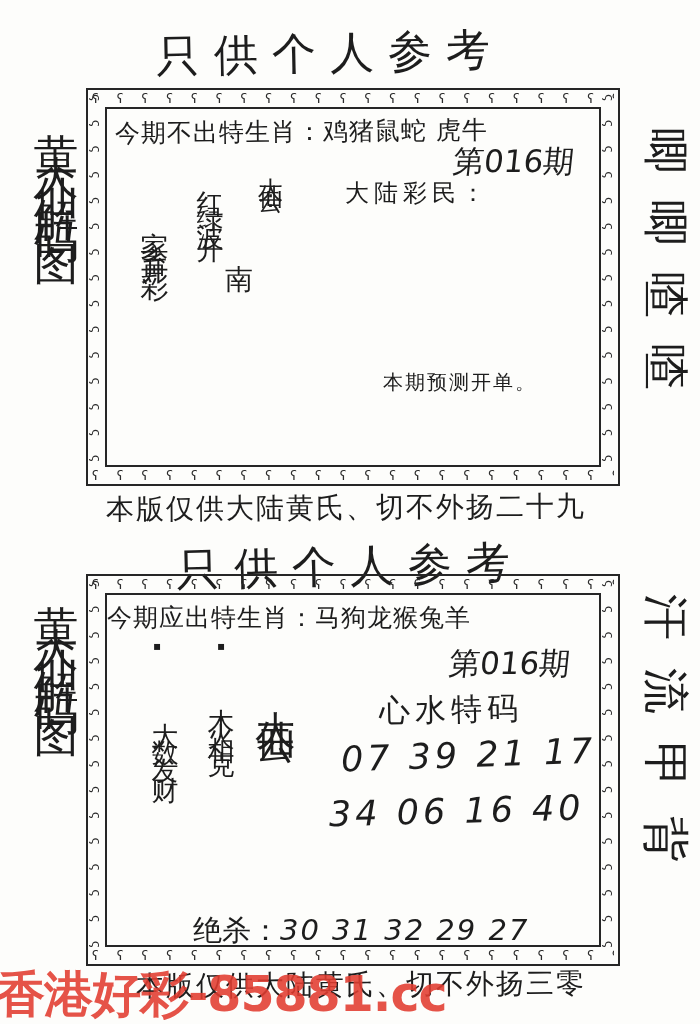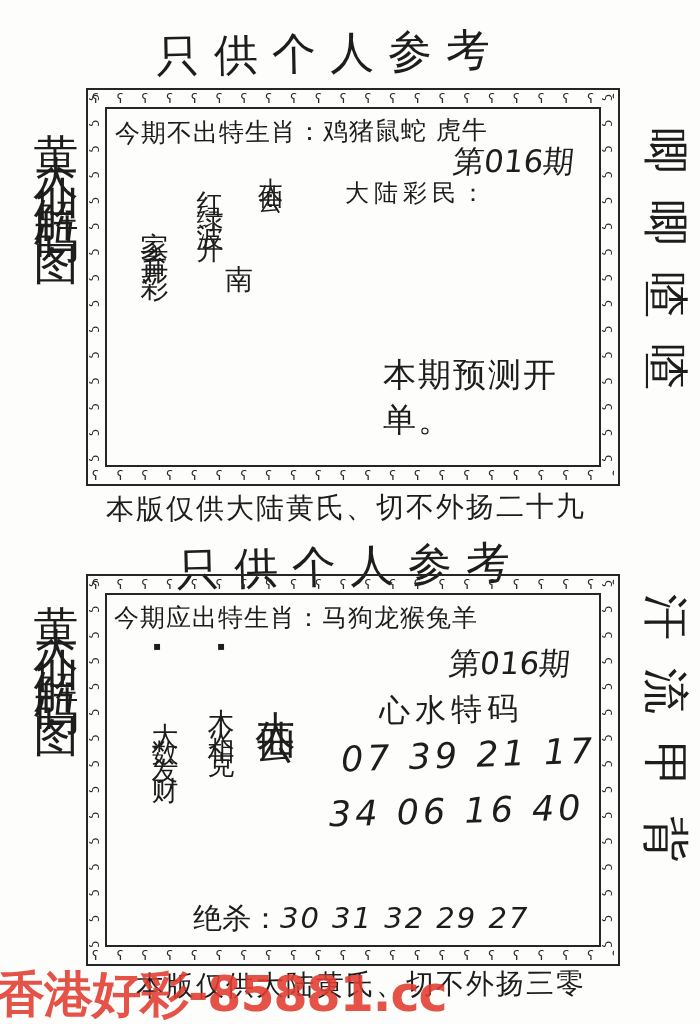--- a/index.html
+++ b/index.html
@@ -59,54 +59,54 @@
       <div class="abs hw" style="left:238px; top:68px; font-size:24px; letter-spacing:5px;font-family:Liberation Serif, serif;">大陆彩民：</div>
 
       <div class="abs hw vtext" style="left:147px; top:48px; height:170px; font-size:25px; letter-spacing:8px;">大仙云：</div>
 
       <div class="abs hw" style="left:118px; top:152px; font-size:28px;">南</div>
 
       <div class="abs hw vtext" style="left:85px; top:60px; height:210px; font-size:27px; letter-spacing:16px;">红绿波开</div>
 
       <div class="abs hw vtext" style="left:28px; top:100px; height:210px; font-size:28px; letter-spacing:14px;">家畜开彩</div>
 
-      <div class="abs hw" style="left:276px; top:244px; font-size:33px; letter-spacing:2px;">本期预测开单。</div>
+      <div class="abs hw" style="left:276px; top:260px; font-size:20px; letter-spacing:2px;">本期预测开单。</div>
     </div>
   </div>
 
   <div class="abs hw" style="left:106px; top:489px; font-size:28px; letter-spacing:2px; transform:rotate(-0.4deg);">本版仅供大陆黄氏、切不外扬二十九</div>
 
   <div class="abs hw big-title" style="left:130px; top:537px; width:440px; transform:rotate(-1.4deg);">只供个人参考</div>
 
   <div class="frame" style="left:86px; top:574px; width:534px; height:392px;">
     <div class="orn orn-top">ʕ ʕ ʕ ʕ ʕ ʕ ʕ ʕ ʕ ʕ ʕ ʕ ʕ ʕ ʕ ʕ ʕ ʕ ʕ ʕ ʕ ʕ ʕ ʕ ʕ ʕ ʕ ʕ ʕ ʕ </div>
     <div class="orn orn-bottom">ʕ ʕ ʕ ʕ ʕ ʕ ʕ ʕ ʕ ʕ ʕ ʕ ʕ ʕ ʕ ʕ ʕ ʕ ʕ ʕ ʕ ʕ ʕ ʕ ʕ ʕ ʕ ʕ ʕ ʕ </div>
     <div class="orn orn-left">ς ς ς ς ς ς ς ς ς ς ς ς ς ς ς ς ς ς </div>
     <div class="orn orn-right">ς ς ς ς ς ς ς ς ς ς ς ς ς ς ς ς ς ς </div>
 
     <div class="frame-inner">
-      <div class="abs hw" style="left:7px; top:6px; font-size:25px; letter-spacing:1px;">今期应出特生肖：马狗龙猴兔羊</div>
+      <div class="abs hw" style="left:0; top:6px; font-size:25px; letter-spacing:1px;">今期应出特生肖：马狗龙猴兔羊</div>
 
       <div class="abs hw" style="left:46px; top:44px; font-size:12px; letter-spacing:26px;">▪ ▪</div>
 
       <div class="abs hw" style="left:342px; top:48px; font-size:31px; transform:skewX(-6deg);">第016期</div>
 
       <div class="abs hw" style="left:272px; top:94px; font-size:31px; letter-spacing:5px; transform:rotate(-1deg);">心水特码</div>
 
       <div class="abs hw ital" style="left:234px; top:140px; font-size:35px; letter-spacing:4px; transform:rotate(-2deg);">07 39 21 17</div>
 
       <div class="abs hw ital" style="left:222px; top:196px; font-size:35px; letter-spacing:4px; transform:rotate(-1.5deg);">34 06 16 40</div>
 
       <div class="abs hw vtext" style="left:142px; top:84px; height:240px; font-size:40px; letter-spacing:10px;">大仙云</div>
 
       <div class="abs hw vtext" style="left:96px; top:92px; height:240px; font-size:27px; letter-spacing:14px;">木火相克</div>
 
       <div class="abs hw vtext" style="left:40px; top:106px; height:250px; font-size:27px; letter-spacing:18px;">大数发财</div>
 
-      <div class="abs hw" style="left:86px; top:304px; font-size:29px;">
+      <div class="abs hw" style="left:86px; top:316px; font-size:29px;">
         <span>绝杀：</span><span class="ital" style="letter-spacing:2px;">30 31 32 29 27</span>
       </div>
     </div>
   </div>
 
   <div class="abs hw" style="left:136px; top:966px; font-size:28px; letter-spacing:2px; transform:rotate(-0.4deg);">本版仅供大陆黄氏、切不外扬三零</div>
 
   <div class="abs watermark" style="left:-4px; top:962px;">香港好彩-85881.cc</div>
 
 </div>

